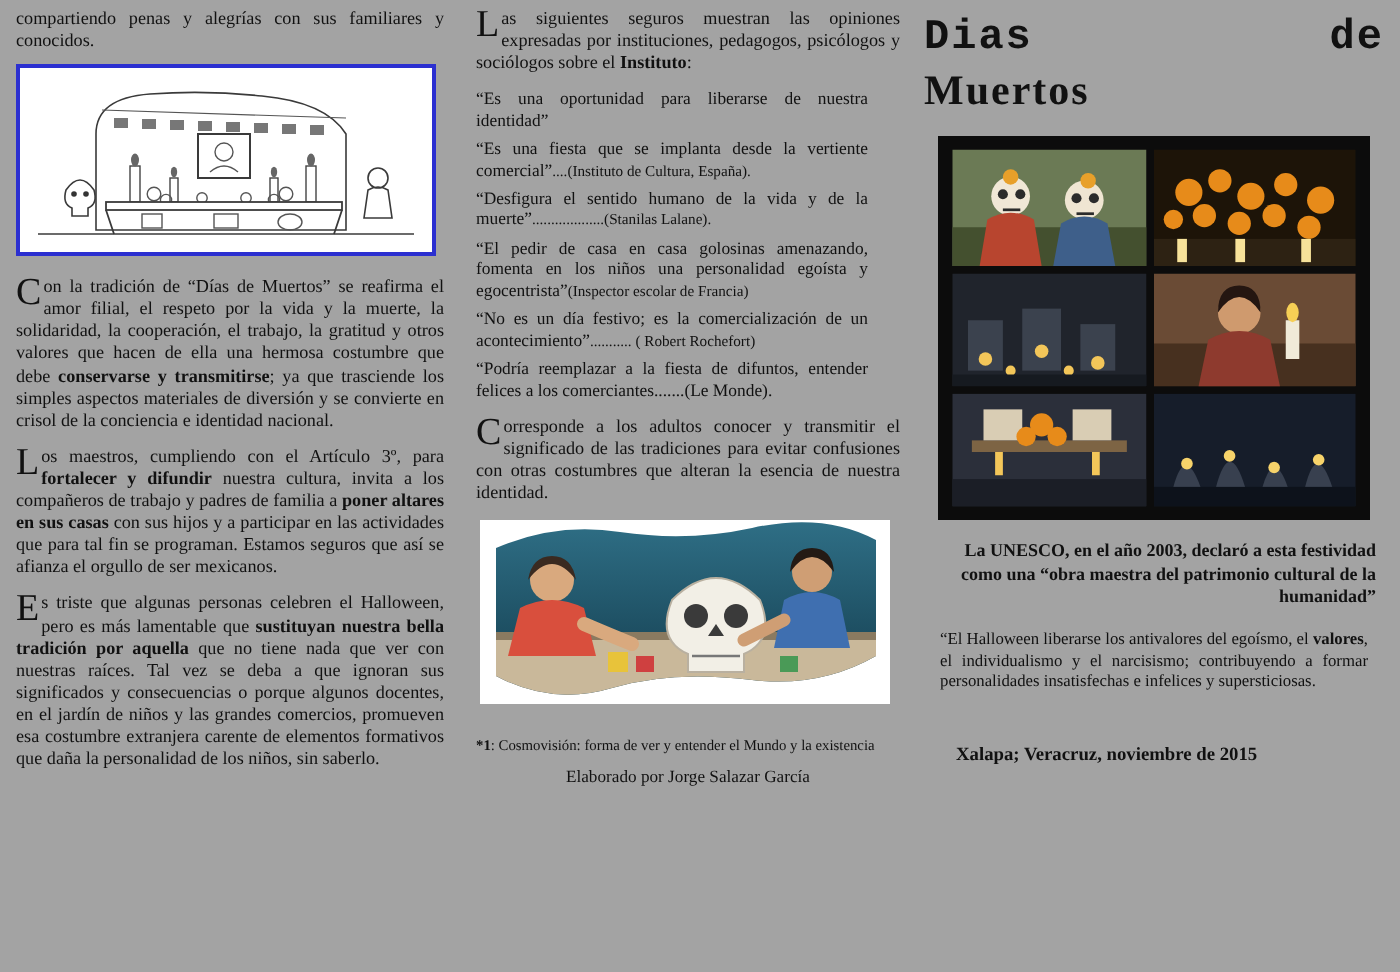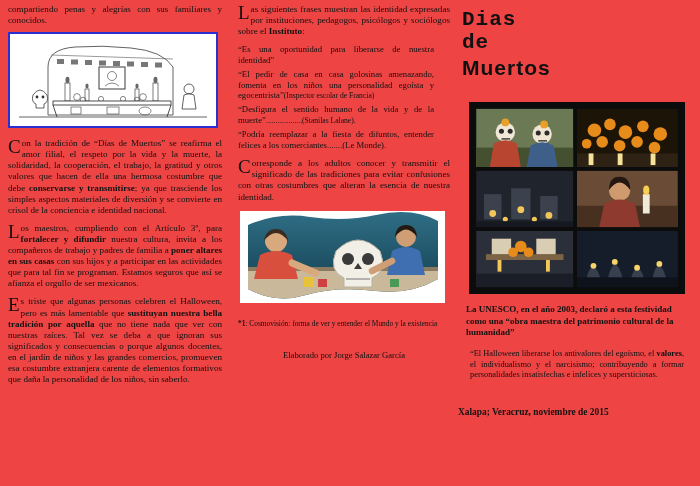--- a/index.html
+++ b/index.html
@@ -11,21 +11,21 @@
     width: 700px;
     height: 486px;
     font-family: "Liberation Serif", serif;
     color: #111;
     overflow: hidden;
   }
   .page {
     position: relative;
     width: 700px;
     height: 486px;
-    background: #ef4444;
+    background: #a3a3a3;
   }
   
   .col {
     position: absolute;
     top: 0;
     height: 486px;
   }
   .col1 { left: 6px;   width: 218px; }
   .col2 { left: 238px; width: 212px; }
   .col3 { left: 458px; width: 238px; }
@@ -81,77 +81,76 @@
   }
   .src { font-size: 7.6px; }
   .footnote {
     font-size: 7.4px;
     line-height: 1.25;
     margin: 16px 0 0 0;
   }
   .elaborado {
     text-align: center;
     font-size: 8.6px;
-    margin-top: 22px;
+    margin-top: 5px;
   }
 
   
   .c2-photo {
     position: relative;
     width: 205px;
     height: 92px;
     margin: 8px 0 6px 2px;
     background: #1d4f63;
     overflow: hidden;
   }
 
   
   .title {
     display: flex;
-    justify-content: flex-start;
+    justify-content: space-between;
     font-family: "Liberation Mono", monospace;
     font-weight: bold;
     font-size: 21px;
     letter-spacing: 1px;
     margin: 8px 4px 2px 4px;
-    flex-direction: column;
   }
   .title-2 {
-    font-family: Liberation Sans, sans-serif;
+    font-family: Liberation Serif, serif;
     font-weight: bold;
     font-size: 21px;
     letter-spacing: 1px;
-    margin: 0 4px 22px 4px;
+    margin: 0 4px 10px 4px;
   }
   .collage {
     position: relative;
     width: 216px;
     height: 192px;
     margin: 0 auto;
     background: #0c0c0c;
     padding: 3px;
     box-sizing: border-box;
   }
   .unesco {
-    text-align: left;
+    text-align: right;
     font-weight: bold;
     font-size: 9px;
     line-height: 1.3;
     margin: 10px 8px 10px 8px;
   }
   .halloween-note {
     font-size: 8.4px;
     line-height: 1.25;
     text-align: justify;
     margin: 0 12px 0 12px;
   }
   .place {
     font-weight: bold;
     font-size: 9.4px;
-    margin: 26px 0 0 0;
+    margin: 26px 0 0 20px;
   }
 
   
   svg { display: block; }
 </style>
 </head>
 <body>
 
 <div class="page">
 
@@ -240,31 +239,37 @@
 
       <p class="dropcap-para">
         <span class="dropcap">E</span><span>s triste que algunas personas celebren el Halloween, pero es más lamentable que </span><b>sustituyan nuestra bella tradición por aquella</b><span> que no tiene nada que ver con nuestras raíces. Tal vez se deba a que ignoran sus significados y consecuencias o porque algunos docentes, en el jardín de niños y las grandes comercios, promueven esa costumbre extranjera carente de elementos formativos que daña la personalidad de los niños, sin saberlo.</span>
       </p>
     </div>
   </div>
 
   <div class="col col2">
     <div class="c2-body">
       <p class="dropcap-para">
-        <span class="dropcap">L</span><span>as siguientes frases muestran las identidad expresadas por instituciones, pedagogos, psicólogos y sociólogos sobre el </span><b>Instituto</b><span>:</span>
+        <span class="dropcap">L</span><span>as siguientes seguros muestran las opiniones expresadas por instituciones, pedagogos, psicólogos y sociólogos sobre el </span><b>Instituto</b><span>:</span>
       </p>
 
       <div class="quote">
         <span>“Es una oportunidad para liberarse de nuestra identidad”</span><span class="src"></span>
       </div>
       <div class="quote">
+        <span>“Es una fiesta que se implanta desde la vertiente comercial”</span><span class="src">....(Instituto de Cultura, España).</span>
+      </div>
+      <div class="quote">
+        <span>“Desfigura el sentido humano de la vida y de la muerte”</span><span class="src">...................(Stanilas Lalane).</span>
+      </div>
+      <div class="quote">
         <span>“El pedir de casa en casa golosinas amenazando, fomenta en los niños una personalidad egoísta y egocentrista”</span><span class="src">(Inspector escolar de Francia)</span>
       </div>
       <div class="quote">
-        <span>“Desfigura el sentido humano de la vida y de la muerte”</span><span class="src">...................(Stanilas Lalane).</span>
+        <span>“No es un día festivo; es la comercialización de un acontecimiento”</span><span class="src">........... ( Robert Rochefort)</span>
       </div>
       <div class="quote">
         <span>“Podría reemplazar a la fiesta de difuntos, entender felices a los comerciantes.......(Le Monde).</span><span class="src"></span>
       </div>
 
       <p class="dropcap-para" style="margin-top:8px">
         <span class="dropcap">C</span><span>orresponde a los adultos conocer y transmitir el significado de las tradiciones para evitar confusiones con otras costumbres que alteran la esencia de nuestra identidad.</span>
       </p>
     </div>
 

